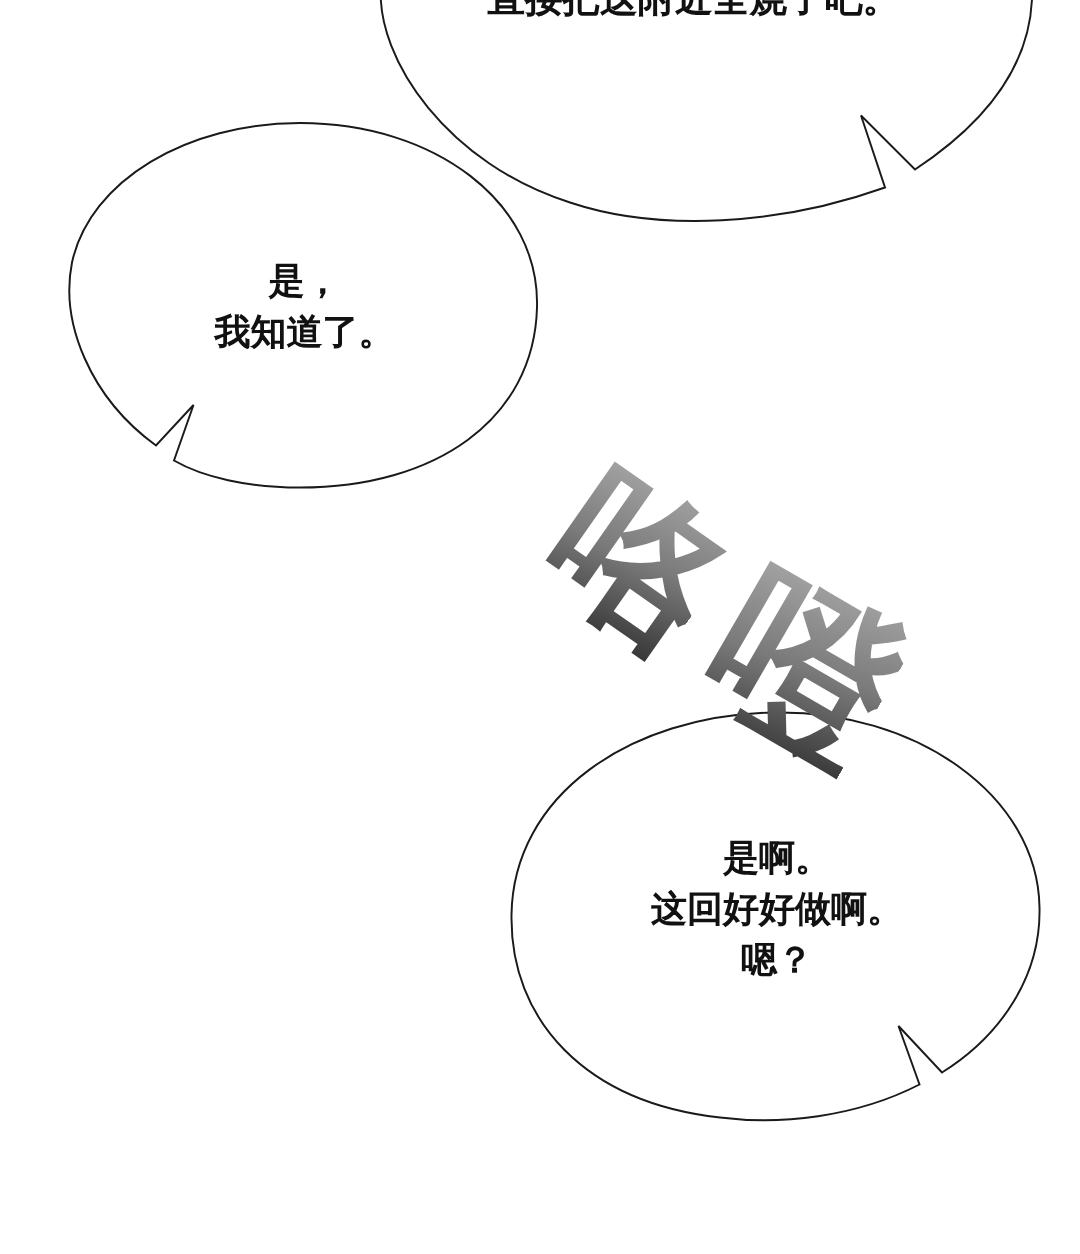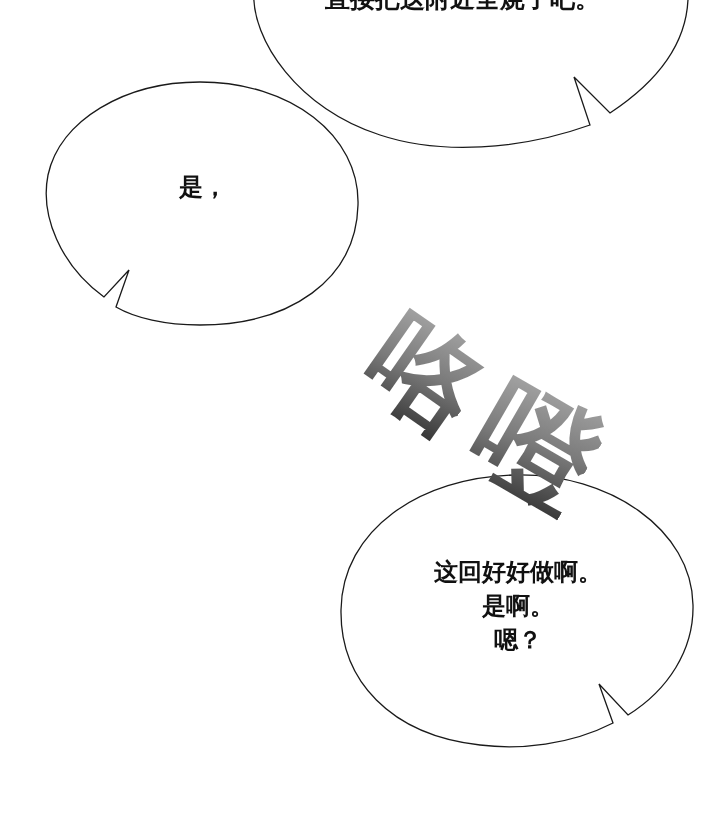--- a/index.html
+++ b/index.html
@@ -56,24 +56,25 @@
          C 694 650, 668 690, 628 715
          L 599 684 Z" fill="#ffffff" stroke="#1a1a1a" stroke-width="1.3"></path>
   </svg>
 
   <div class="bubble-text" style="left:325px; top:-18px; font-size:25px;">
     <div>直接把这附近全烧了吧。</div>
   </div>
 
   <div class="bubble-text" style="left:133px; top:170px; width:140px;">
     <div>是，</div>
+    <div>我知道了。</div>
   </div>
 
   <div class="sfx" style="left:372px; top:318px; transform: rotate(35deg); transform-origin: center;">咯</div>
   <div class="sfx" style="left:478px; top:385px; font-size:120px; transform: rotate(30deg); transform-origin: center;">噔</div>
 
   <div class="bubble-text" style="left:418px; top:555px; width:200px;">
+    <div>是啊。</div>
     <div>这回好好做啊。</div>
-    <div>是啊。</div>
     <div>嗯？</div>
   </div>
 
 </div>
 
 </body></html>

